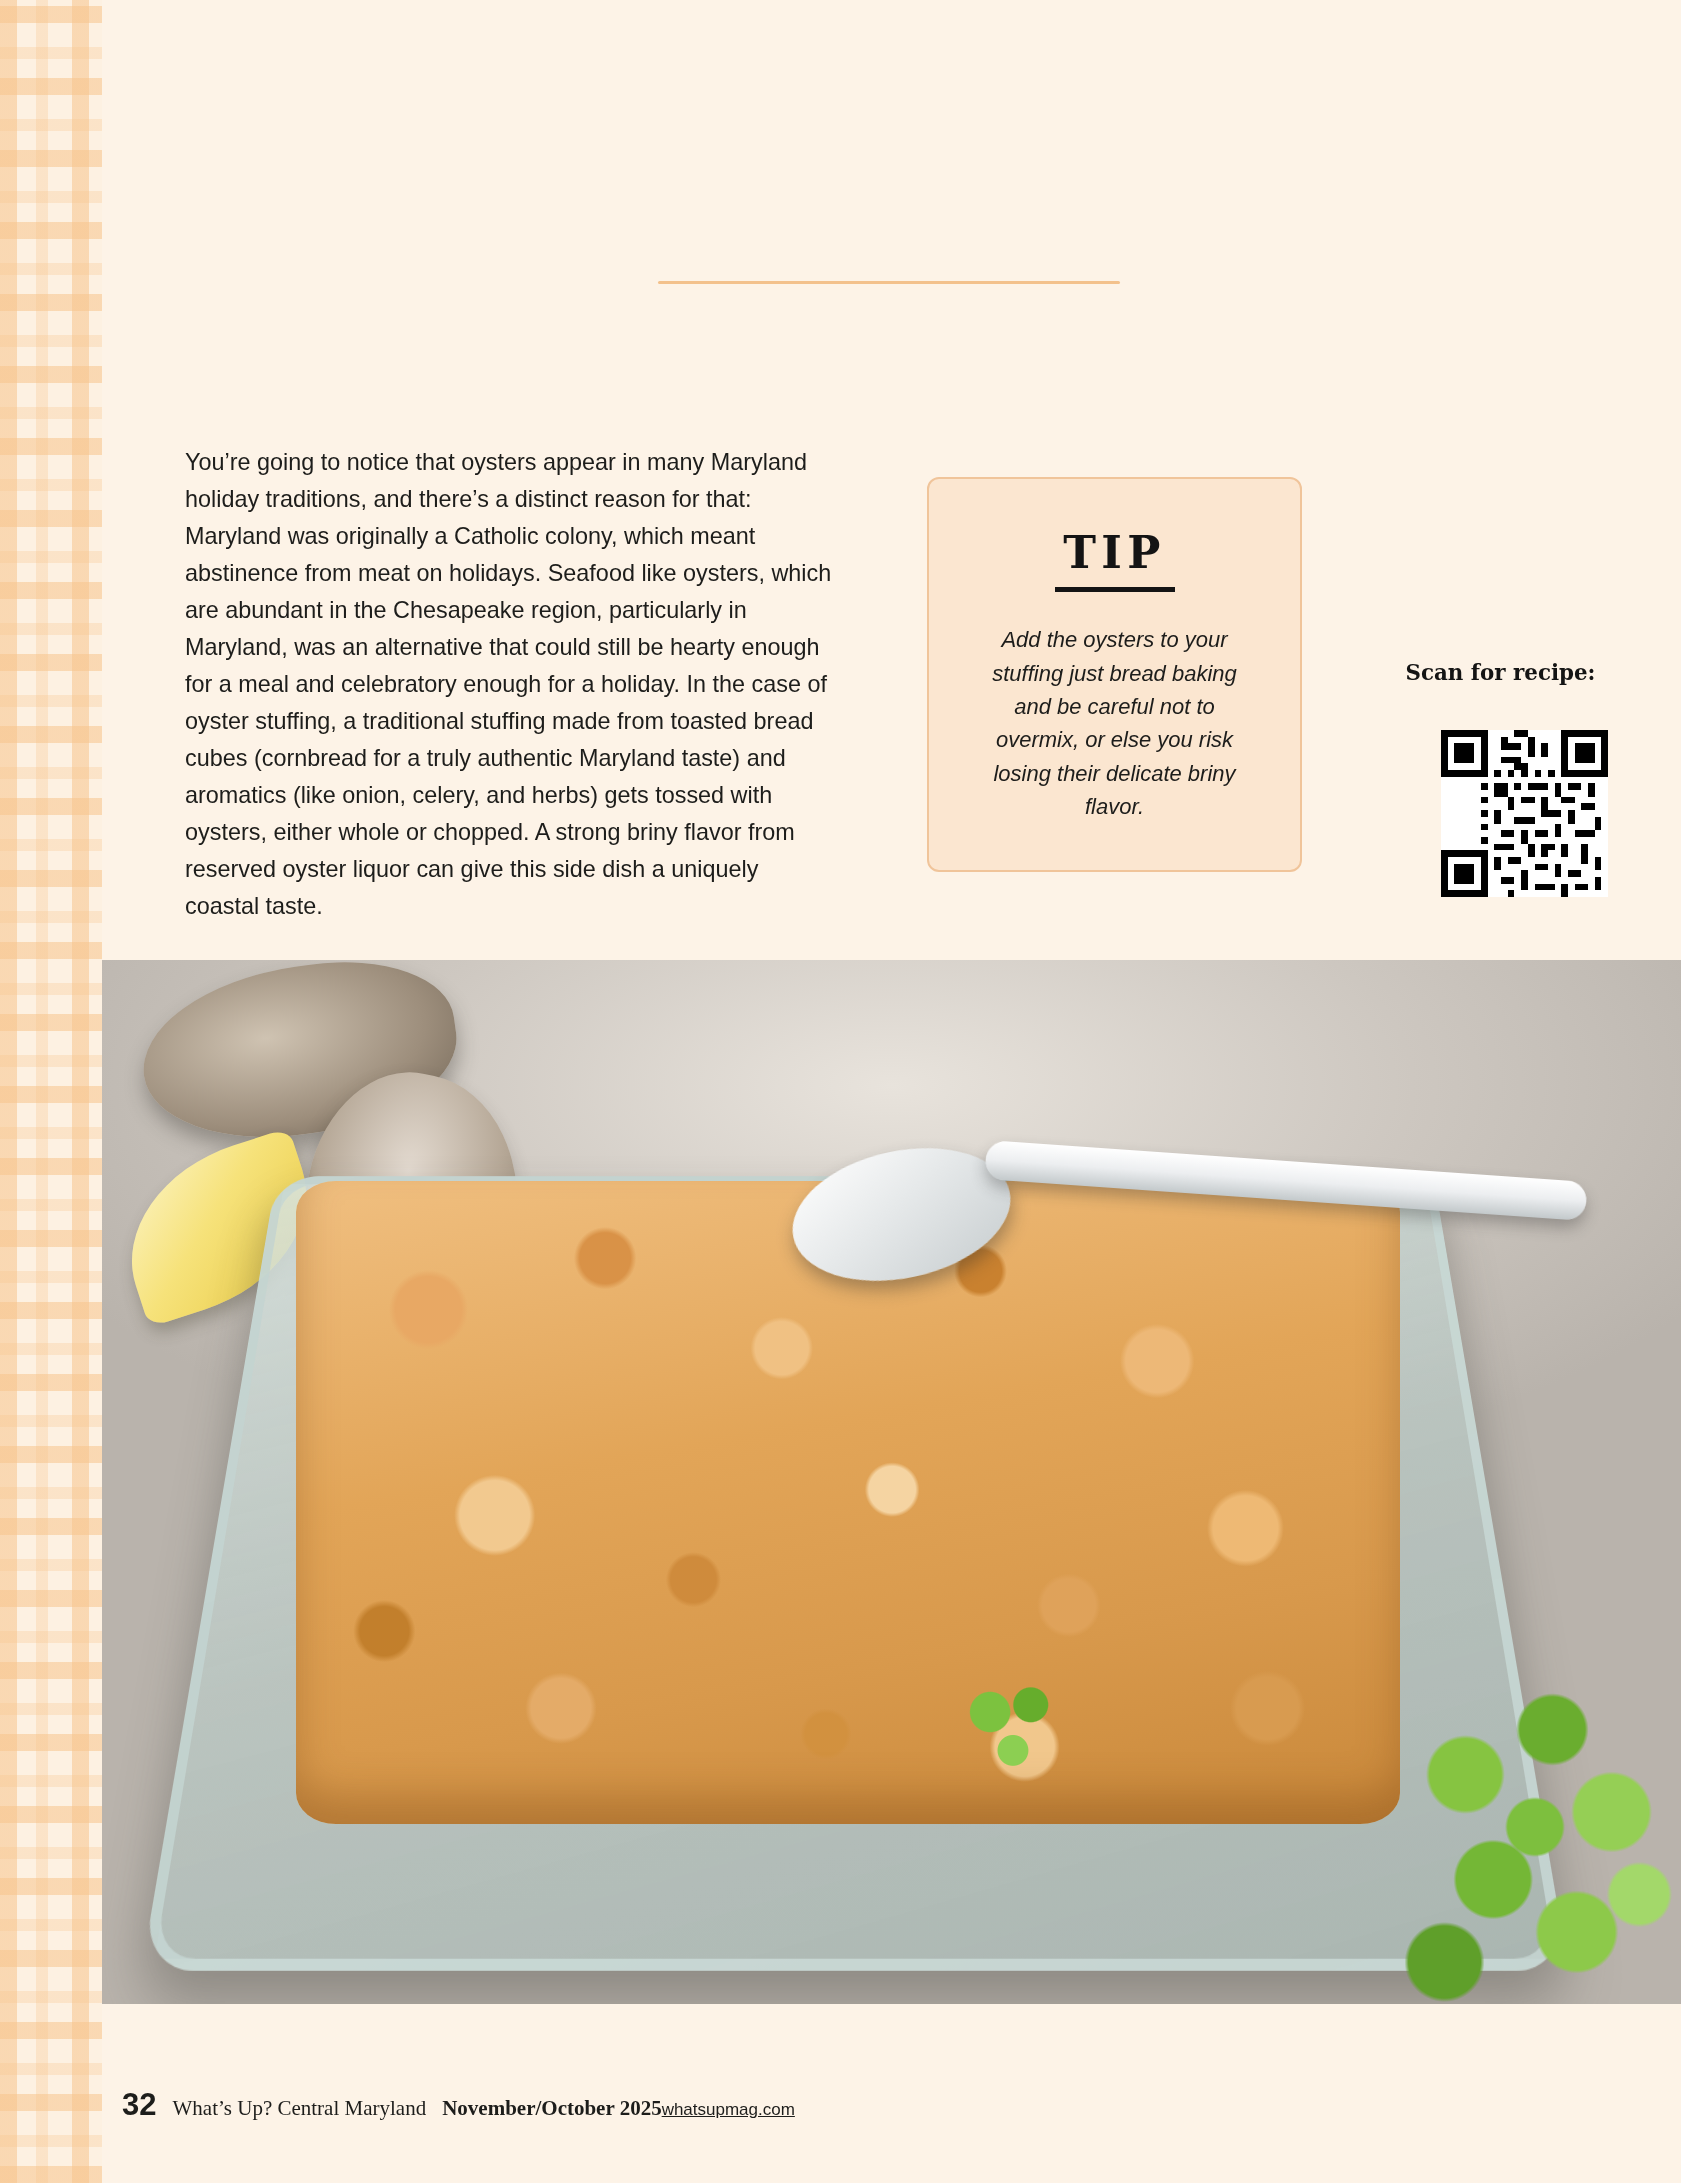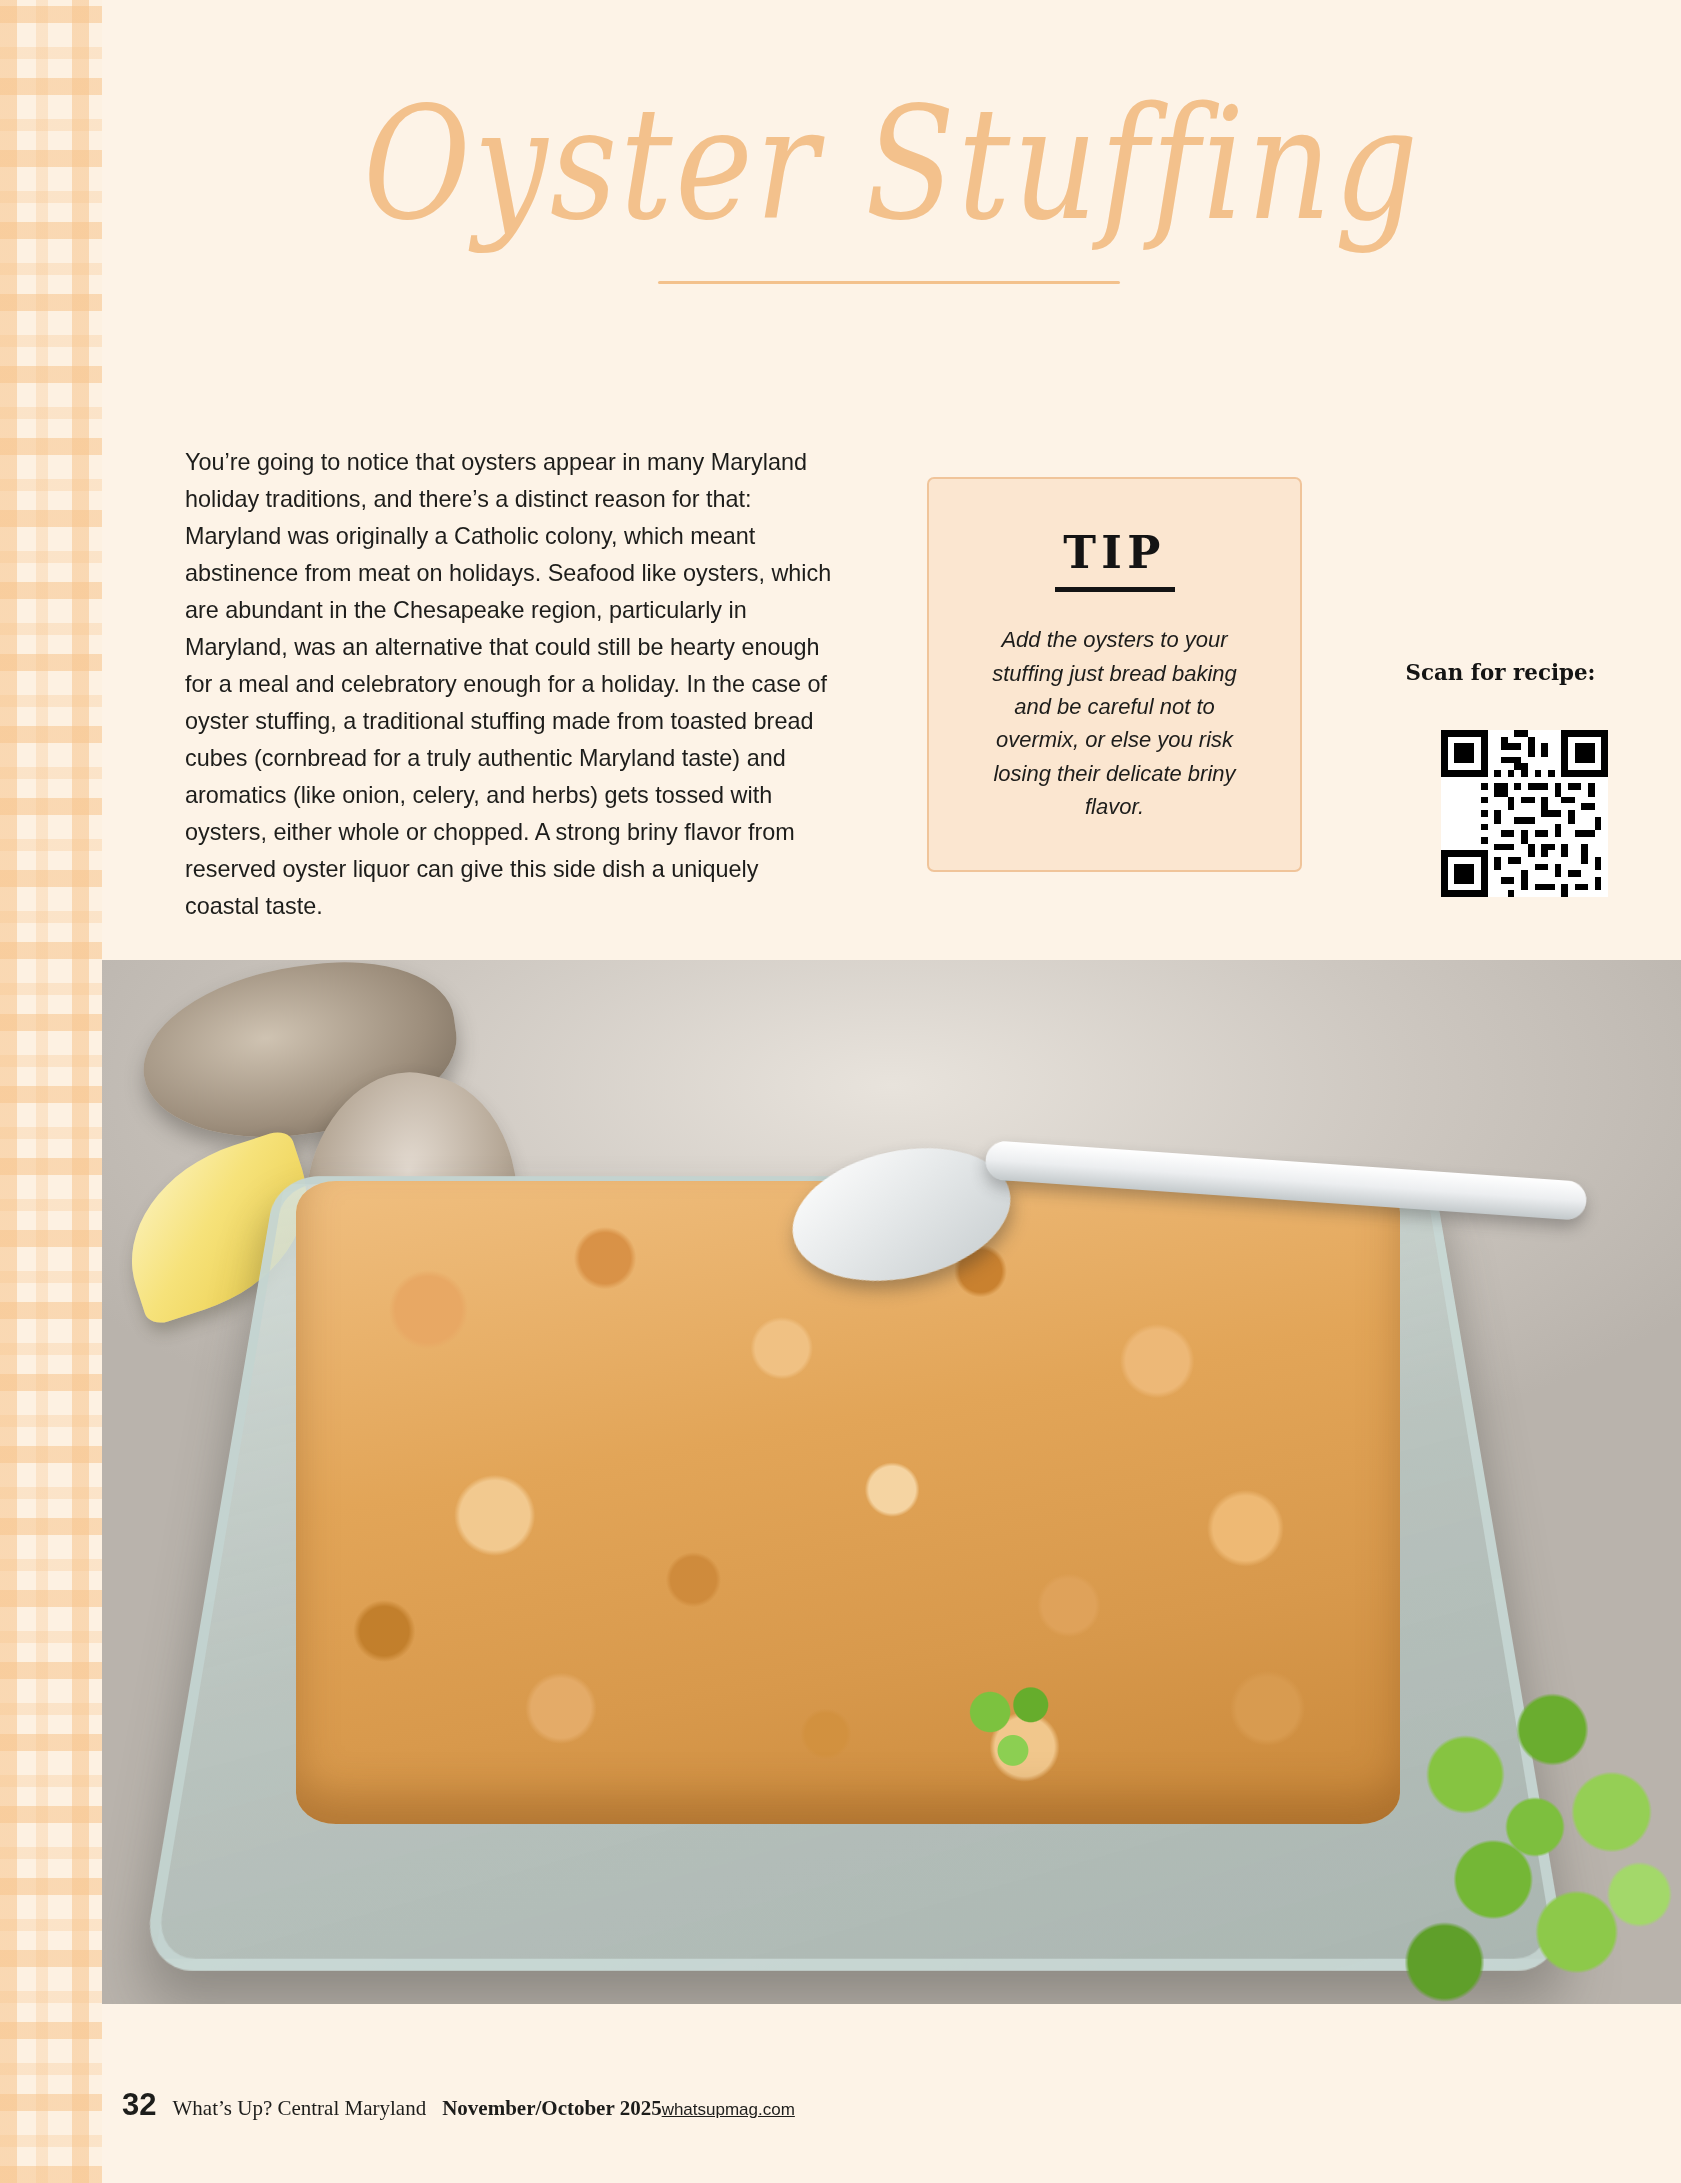--- a/index.html
+++ b/index.html
@@ -96,21 +96,21 @@
 
   
   .tip-box {
     position: absolute;
     left: 825px;
     top: 477px;
     width: 375px;
     height: 395px;
     background: #fbe6d0;
     border: 2px solid #f0c49a;
-    border-radius: 7px;
+    border-radius: 12px;
     box-sizing: border-box;
   }
   .tip-title {
     margin-top: 48px;
     text-align: center;
     font-family: "DejaVu Serif", serif;
     font-weight: 700;
     font-size: 44px;
     letter-spacing: 5.4px;
     color: #141414;
@@ -303,23 +303,20 @@
   .footer-url { margin-left: 0; font-size: 17px; text-decoration: underline; }
 </style>
 </head>
 <body>
 
 <div class="plaid"></div>
 <div class="plaid-edge"></div>
 
 <div class="page">
 
-  <div class="title-wrap">
-    <div class="title">Oyster Stuffing</div>
-  </div>
   <div class="title-underline"></div>
 
   <div class="body-col">
     <p>You’re going to notice that oysters appear in many Maryland holiday traditions, and there’s a distinct reason for that: Maryland was originally a Catholic colony, which meant abstinence from meat on holidays. Seafood like oysters, which are abundant in the Chesapeake region, particularly in Maryland, was an alternative that could still be hearty enough for a meal and celebratory enough for a holiday. In the case of oyster stuffing, a traditional stuffing made from toasted bread cubes (cornbread for a truly authentic Maryland taste) and aromatics (like onion, celery, and herbs) gets tossed with oysters, either whole or chopped. A strong briny flavor from reserved oyster liquor can give this side dish a uniquely coastal taste.</p>
   </div>
 
   <div class="tip-box">
     <div class="tip-title">TIP</div>
     <div class="tip-title-rule"></div>
     <div class="tip-text">Add the oysters to your stuffing just bread baking and be careful not to overmix, or else you risk losing their delicate briny flavor.</div>

